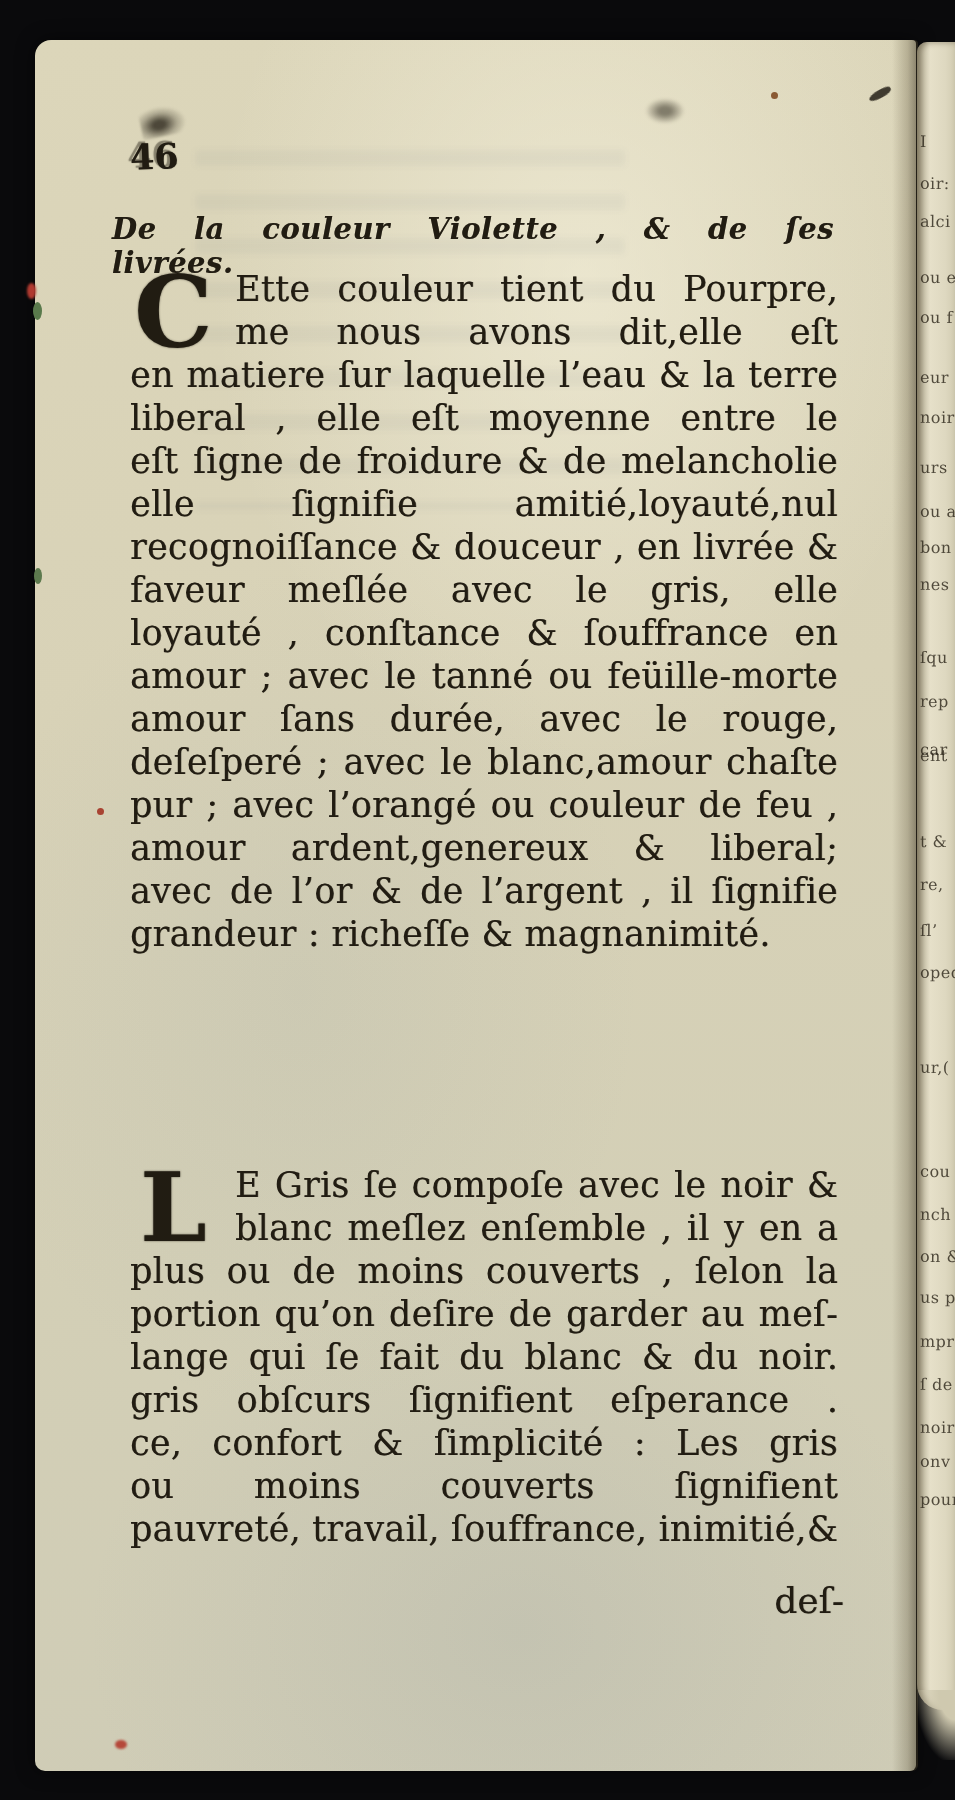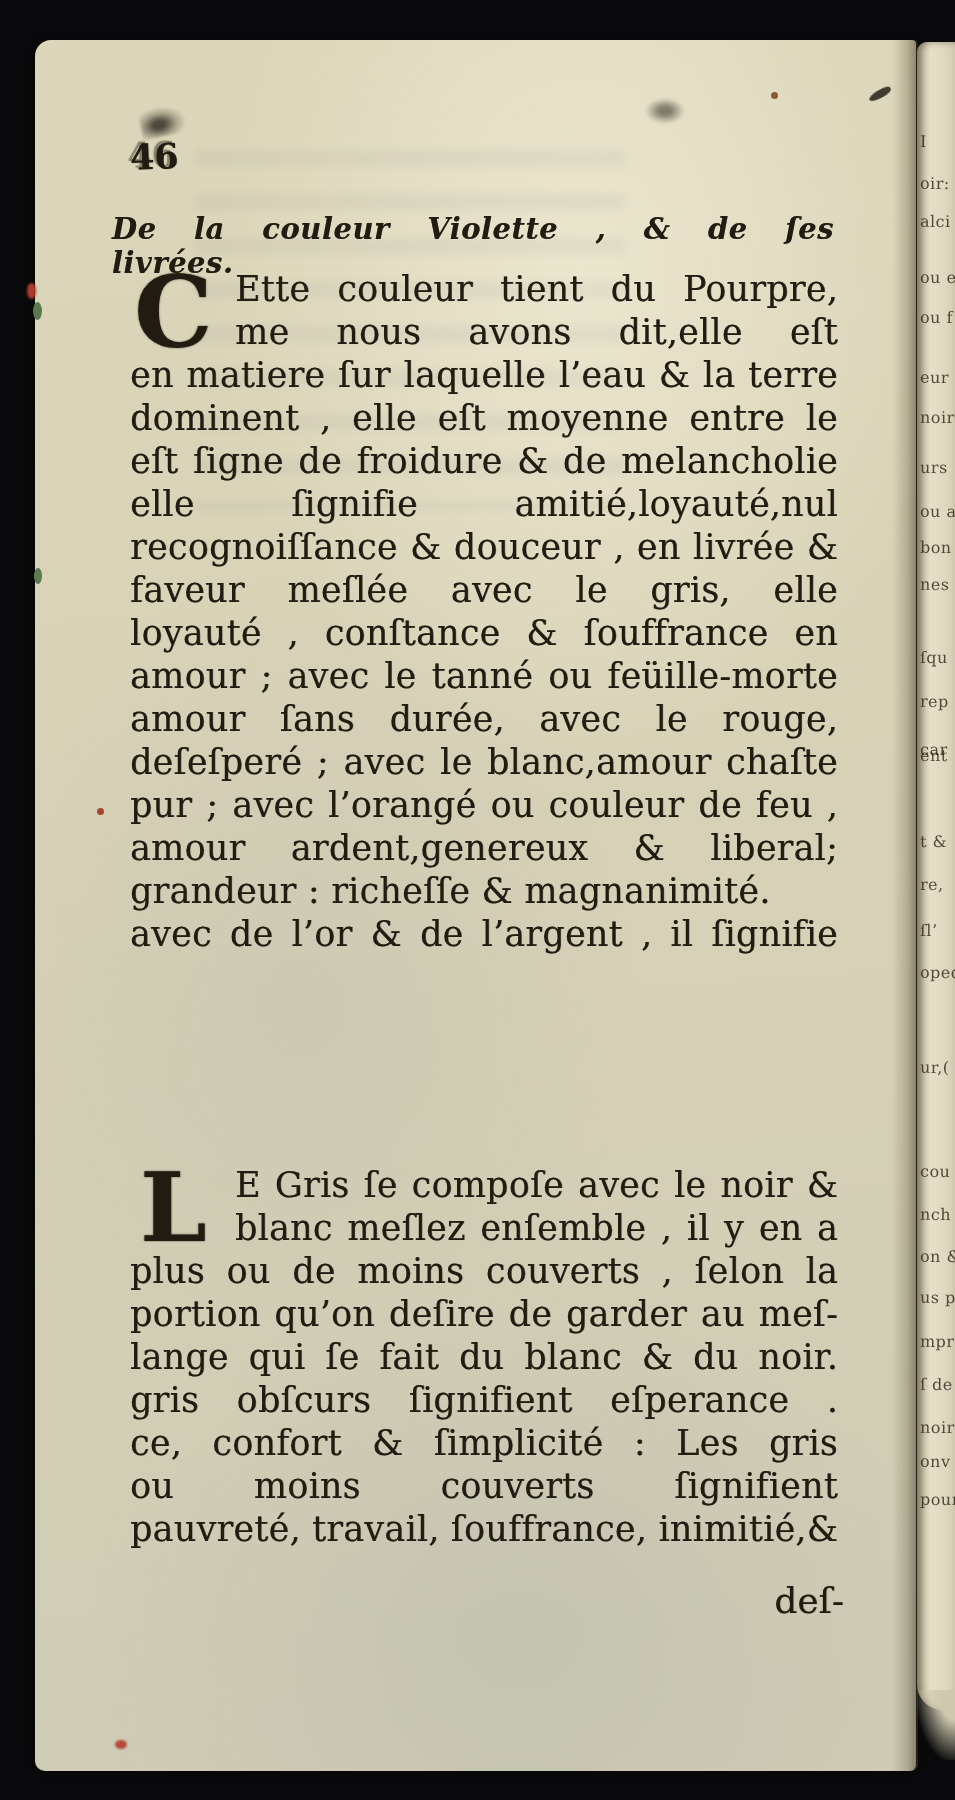--- a/index.html
+++ b/index.html
@@ -107,33 +107,33 @@
 
     <span class="pagenum">46</span>
 
     <div class="heading h1">De la couleur Violette , &amp; de ſes livrées.</div>
 
     <div class="para p1">
       <span class="dropcap">C</span>
       <div class="line indent">Ette couleur tient du Pourpre, com-</div>
       <div class="line indent">me nous avons dit,elle eſt engendrée</div>
       <div class="line">en matiere ſur laquelle l’eau &amp; la terre</div>
-      <div class="line">dominent ,  elle eſt moyenne entre le</div>
+      <div class="line">liberal ,  elle eſt moyenne entre le</div>
       <div class="line">eſt ſigne de froidure &amp; de melancholie ,</div>
       <div class="line">elle ſignifie amitié,loyauté,nul reproche,</div>
       <div class="line">recognoiſſance &amp; douceur , en livrée &amp;</div>
       <div class="line">faveur meſlée avec le gris, elle repreſente</div>
       <div class="line">loyauté , conſtance &amp; ſouffrance en</div>
       <div class="line">amour ; avec le tanné ou feüille-morte ,</div>
       <div class="line">amour ſans durée, avec le rouge, amour</div>
       <div class="line">deſeſperé ; avec le blanc,amour chaſte &amp;</div>
       <div class="line">pur ; avec l’orangé ou couleur de feu ,</div>
       <div class="line">amour ardent,genereux &amp; liberal; meſlé</div>
+      <div class="line">avec de l’or &amp; de l’argent , il ſignifie</div>
       <div class="line noju">grandeur :  richeſſe &amp; magnanimité.</div>
-      <div class="line">avec de l’or &amp; de l’argent , il ſignifie</div>
     </div>
 
 
     <div class="para p2">
       <span class="dropcap">L</span>
       <div class="line indent">E Gris ſe compoſe avec le noir &amp; le</div>
       <div class="line indent">blanc meſlez enſemble , il y en a de</div>
       <div class="line">plus ou de moins couverts , ſelon la pro-</div>
       <div class="line">portion qu’on deſire de garder au meſ-</div>
       <div class="line">lange qui ſe fait du blanc &amp; du noir.  Les</div>

